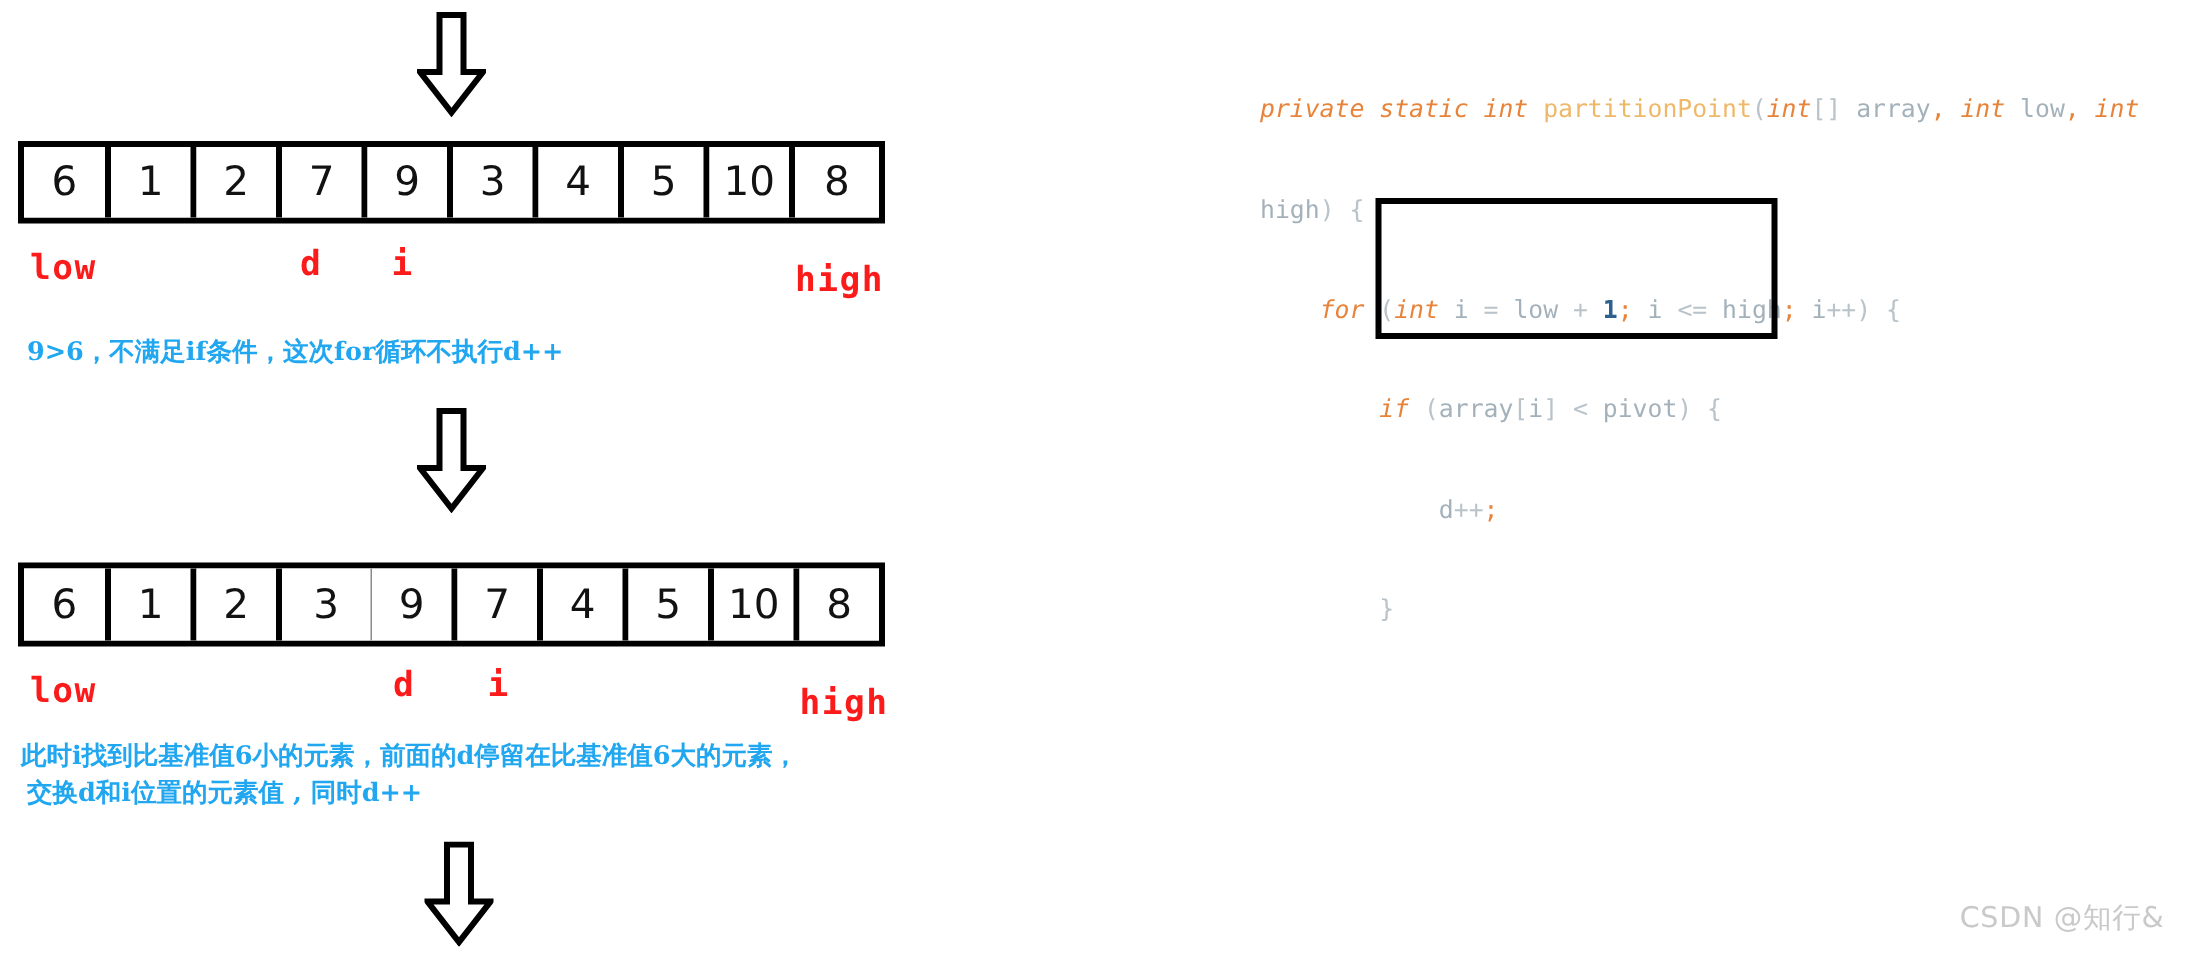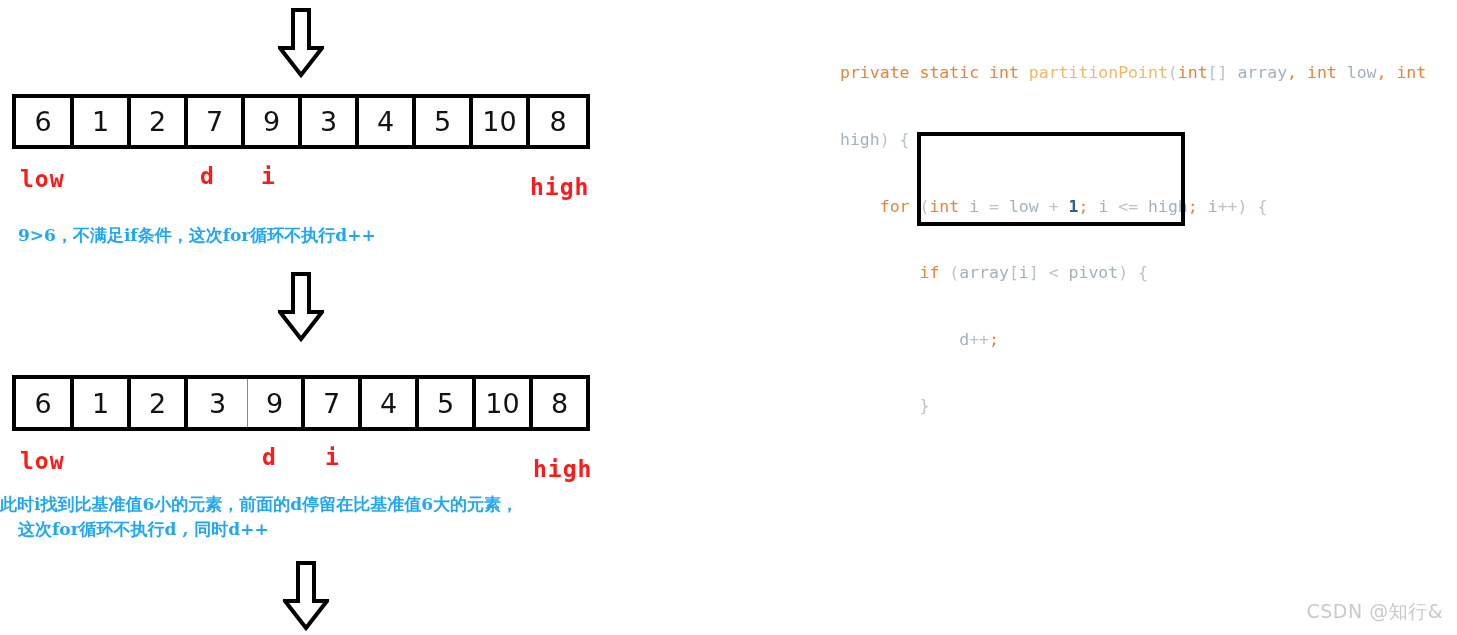--- a/index.html
+++ b/index.html
@@ -66,21 +66,21 @@
   .code{
     position:absolute;
     left:840px;top:18px;
     width:610px;
     font-family:"DejaVu Sans Mono", monospace;
     font-size:16.5px;
     line-height:22.2px;
     white-space:pre-wrap;
     color:#9aa7b0;
   }
-  .code .kw{color:#e8833a;}
+  .code .kw{color:#e8833a;font-style:italic;}
   .code .fn{color:#efb768;}
   .code .var{color:#a3b1bb;}
   .code .num{color:#2d5f8f;font-weight:bold;}
   .code .pun{color:#e8833a;}
   .code .br{color:#b9c3ca;}
   .code .it{color:#a3b1bb;font-style:italic;}
   .code .ln{display:block;min-height:22.2px;}
 
   .codebox{
     position:absolute;
@@ -150,22 +150,22 @@
     <div class="cell" style="width:57px;">5</div>
     <div class="cell" style="width:57px;">10</div>
     <div class="cell" style="width:53px;">8</div>
   </div>
 
   <div class="ptr" style="left:20px;top:448px;">low</div>
   <div class="ptr" style="left:262px;top:444px;">d</div>
   <div class="ptr" style="left:325px;top:444px;">i</div>
   <div class="ptr" style="left:533px;top:456px;">high</div>
 
-  <div class="note" style="left:0;top:491px;">此时i找到比基准值6小的元素，前面的d停留在比基准值6大的元素，</div>
-  <div class="note" style="left:18px;top:516px;">这次for循环不执行d , 同时d++</div>
+  <div class="note" style="left:14px;top:491px;">此时i找到比基准值6小的元素，前面的d停留在比基准值6大的元素，</div>
+  <div class="note" style="left:18px;top:516px;">交换d和i位置的元素值 , 同时d++</div>
 
   <div class="arrow" style="left:283px;top:561px;">
     <svg width="46" height="70" viewBox="0 0 46 70" aria-hidden="true">
       <polygon points="15,2 31,2 31,40 44,40 23,67 2,40 15,40" fill="#ffffff" stroke="#000000" stroke-width="4" stroke-linejoin="miter"></polygon>
     </svg>
   </div>
 
   <div class="code">
     <span class="ln"><span class="kw">private</span> <span class="kw">static</span> <span class="kw">int</span> <span class="fn">partitionPoint</span><span class="br">(</span><span class="kw">int</span><span class="br">[]</span> <span class="var">array</span><span class="pun">,</span> <span class="kw">int</span> <span class="var">low</span><span class="pun">,</span> <span class="kw">int</span></span>
     <span class="ln"><span class="var">high</span><span class="br">) {</span></span>

